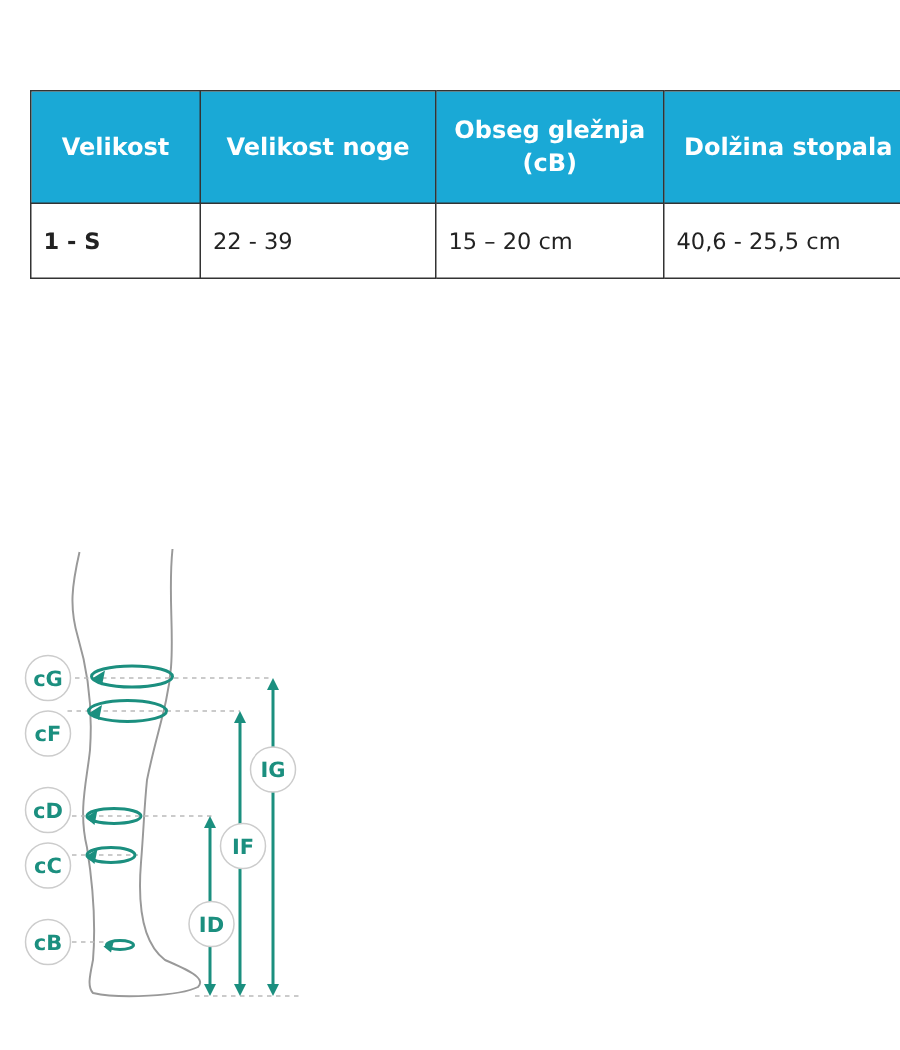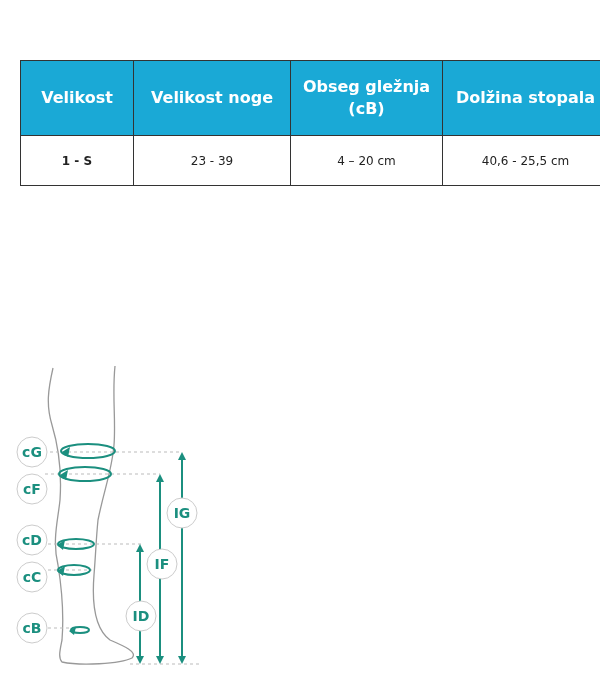--- a/index.html
+++ b/index.html
@@ -1,20 +1,20 @@
 <!DOCTYPE html>
 <html><head>
 <meta charset="utf-8">
 <style>
   html,body{margin:0;padding:0;background:#ffffff;}
   body{width:600px;height:700px;position:relative;overflow:hidden;font-family:"DejaVu Sans","Liberation Sans",sans-serif;}
   table.size-table{position:absolute;left:20px;top:60px;width:588px;border-collapse:collapse;table-layout:fixed;}
   .size-table th,.size-table td{border:1px solid #333;}
   .size-table th{background:#1aa9d6;color:#fff;font-weight:bold;font-size:16px;height:74px;padding:0 6px;text-align:center;line-height:22px;}
-  .size-table td{height:49px;font-size:12px;color:#222;padding:0 8px;text-align:center;}
+  .size-table td{height:49px;font-size:15px;color:#222;padding:0 8px;text-align:left;}
   .size-table td.bold{font-weight:bold;}
   .diagram{position:absolute;left:0;top:360px;width:220px;height:320px;}
 </style>
 </head>
 <body>
 
 <table class="size-table">
   <colgroup>
     <col style="width:113px">
       <col style="width:157px">
@@ -28,22 +28,22 @@
       <th>
         <span>Obseg gležnja</span><br>
         <span>(cB)</span>
       </th>
       <th>Dolžina stopala</th>
     </tr>
   </thead>
   <tbody>
     <tr>
       <td class="bold">1 - S</td>
-      <td>23 - 39</td>
-      <td>4 – 20 cm</td>
+      <td>22 - 39</td>
+      <td>15 – 20 cm</td>
       <td>40,6 - 25,5 cm</td>
     </tr>
   </tbody>
 </table>
 
 <svg class="diagram" viewBox="0 360 220 320" width="220" height="320">
   <defs>
     <marker id="arrUp" markerWidth="8" markerHeight="8" refX="4" refY="1" orient="auto">
       <path d="M0,7 L4,0 L8,7 Z" fill="#1b8f7f"></path>
     </marker>

